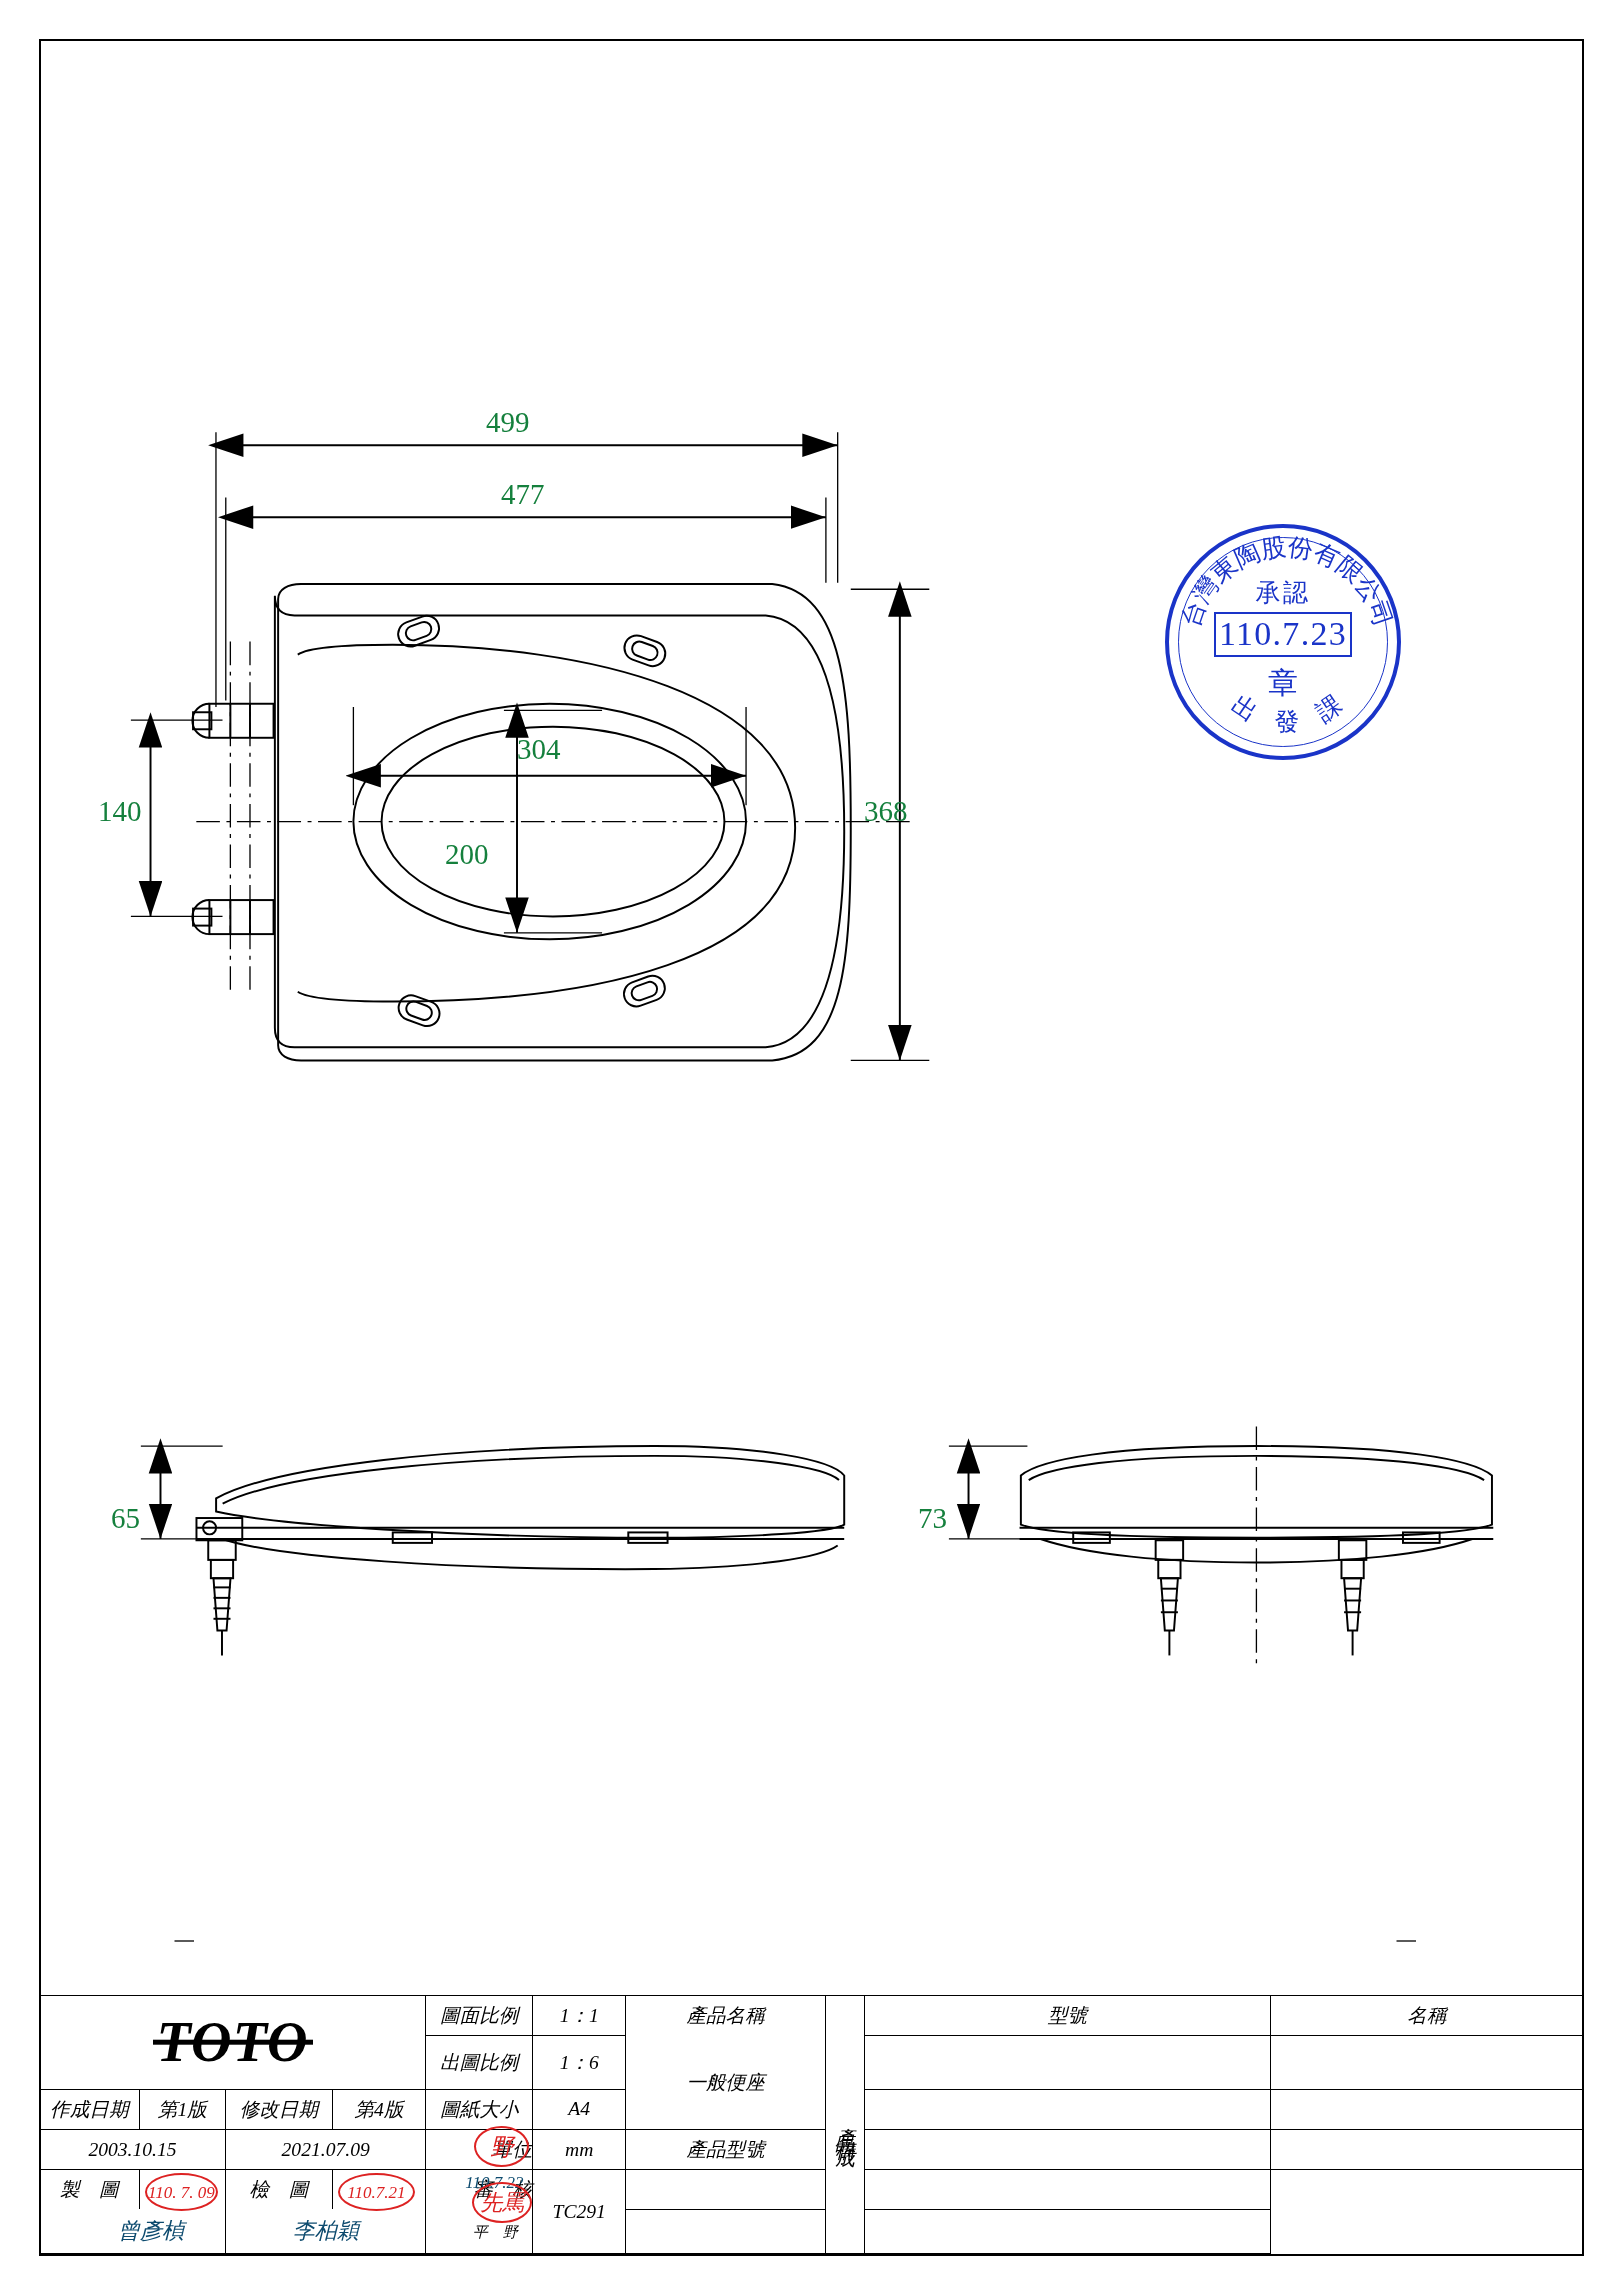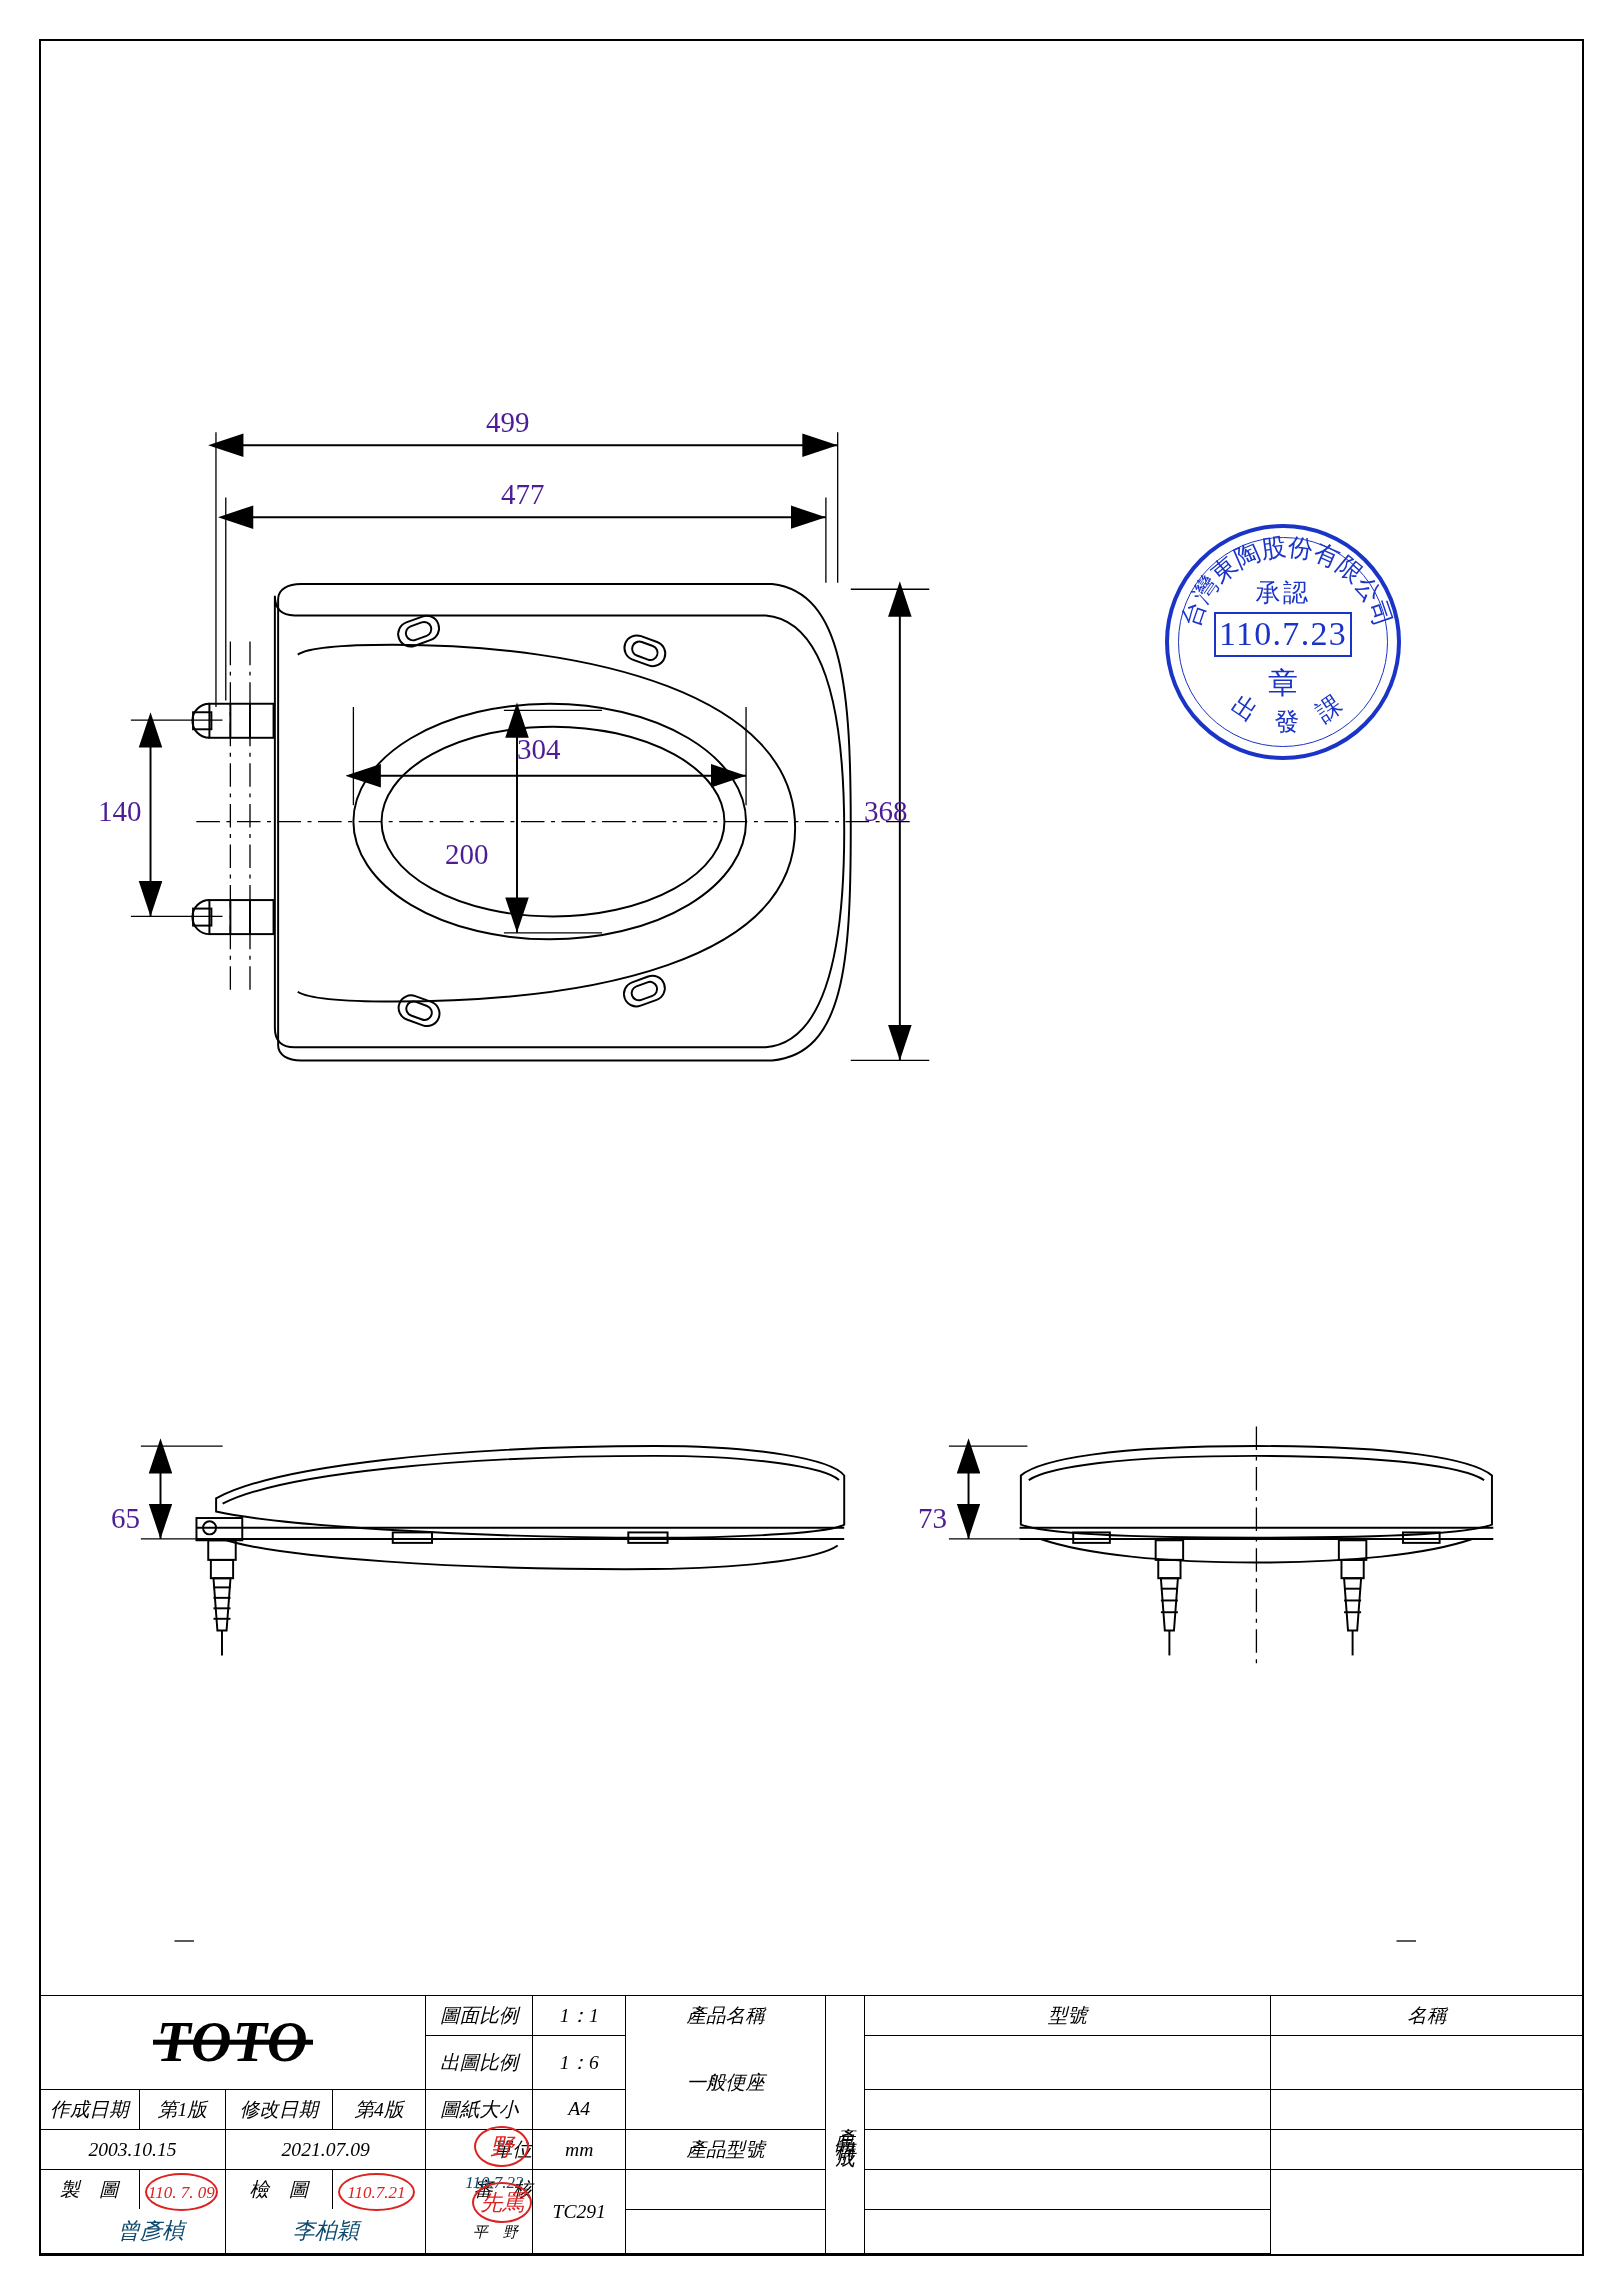--- a/index.html
+++ b/index.html
@@ -1,18 +1,18 @@
 <!DOCTYPE html>
 <html style="font-size:10.5px"><head>
 <meta charset="utf-8">
 <style>
   html,body{margin:0;padding:0;background:#ffffff;}
   body{width:1623px;height:2295px;position:relative;font-family:"Liberation Sans",sans-serif;color:#000;}
   .sheet{position:absolute;left:39px;top:39px;width:1545px;height:2217px;border:2px solid #000;box-sizing:border-box;}
-  .dim-text{position:absolute;font-size:29px;font-family:"Liberation Serif",serif;color:#4c1d95;white-space:nowrap;text-align:center;}
+  .dim-text{position:absolute;font-size:29px;font-family:"Liberation Serif",serif;color:#15803d;white-space:nowrap;text-align:center;}
   svg{position:absolute;left:0;top:0;overflow:visible;}
   
   .stamp-approve{position:absolute;left:1165px;top:524px;width:236px;height:236px;border-radius:50%;border:4.6px solid #1a34c8;color:#1a34c8;box-sizing:border-box;}
   .stamp-approve .ring{position:absolute;left:9.2px;top:9.2px;right:9.2px;bottom:9.2px;border:1.3px solid #1a34c8;border-radius:50%;}
   .stamp-approve .c-txt{position:absolute;left:0;right:0;text-align:center;font-family:"Liberation Serif",serif;}
   .stamp-approve .t1{top:48px;font-size:25px;letter-spacing:2.6px;}
   .stamp-approve .t2{top:84px;font-size:34px;letter-spacing:1.3px;border:2px solid #1a34c8;left:45px;right:45px;padding:1.3px 0;}
   .stamp-approve .t3{top:135px;font-size:30px;}
   .stamp-arc{position:absolute;left:0;top:0;width:236px;height:236px;}
   .stamp-arc text{font-family:"Liberation Serif",serif;font-size:38px;fill:#1a34c8;}

